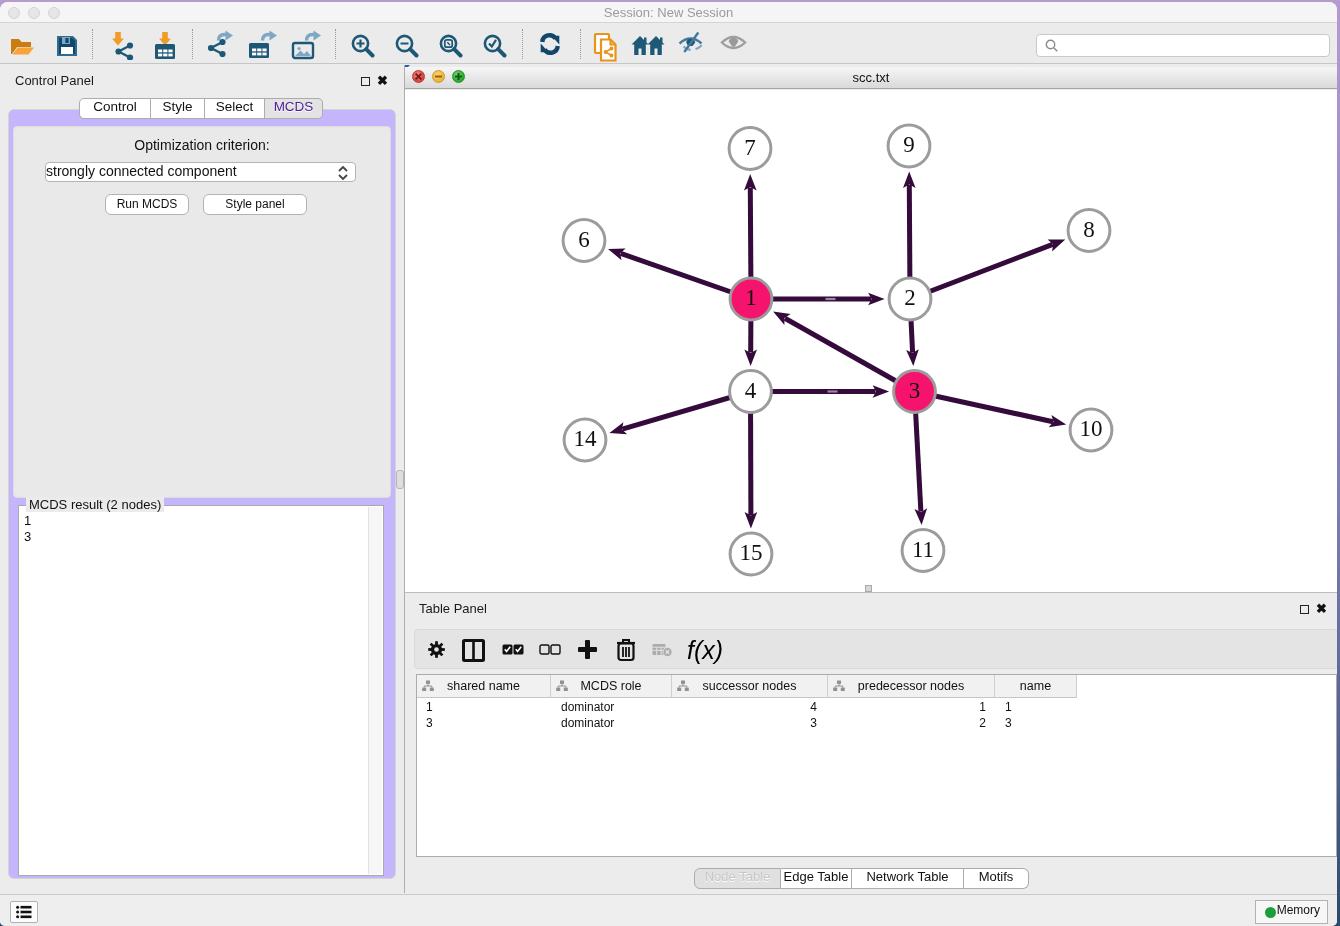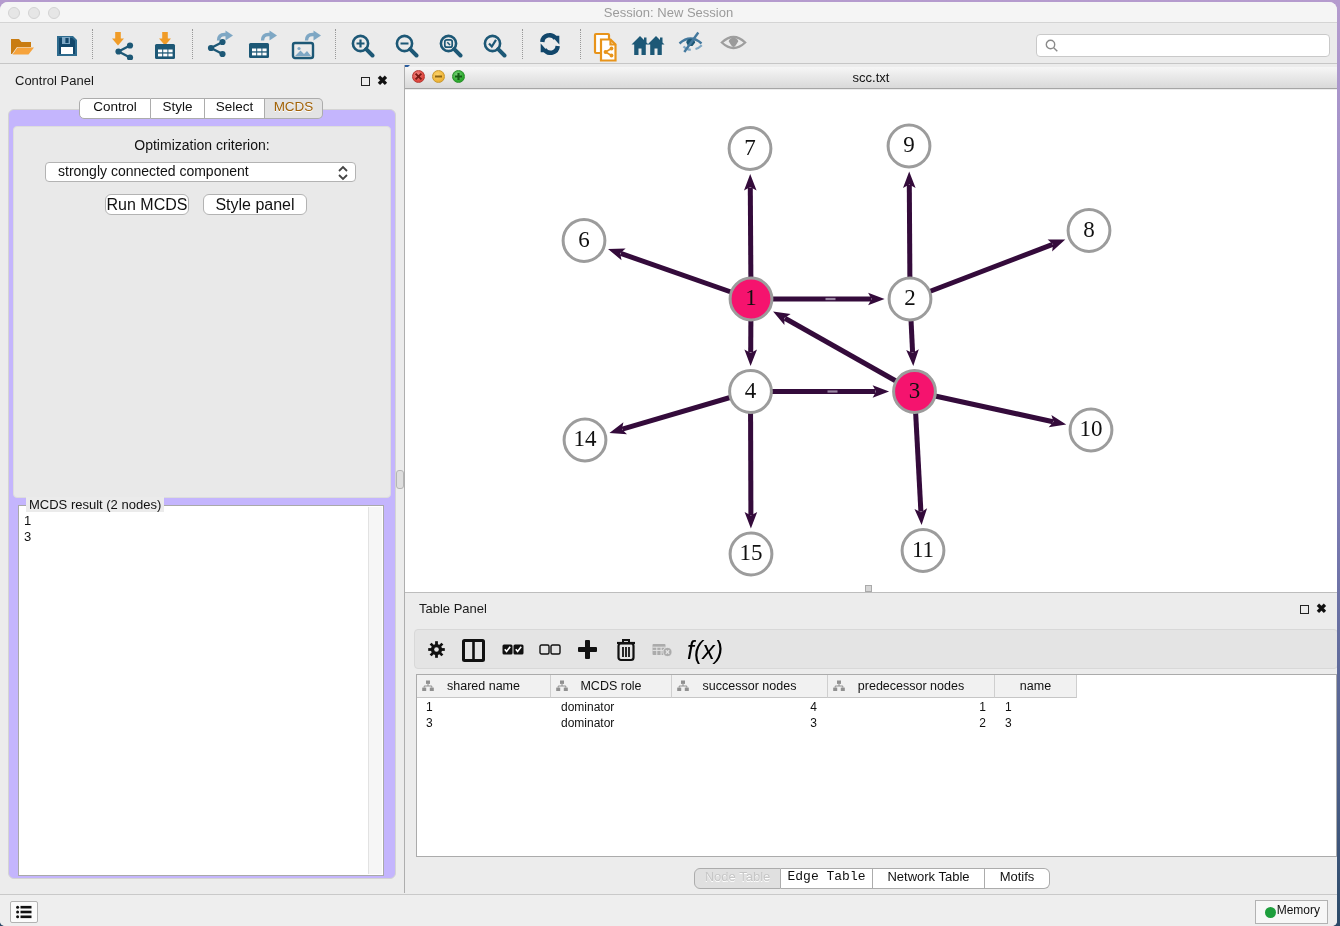--- a/index.html
+++ b/index.html
@@ -19,26 +19,26 @@
 #leftpanel { position:absolute; left:0; top:63px; width:405px; height:828px; background:#ececec; border-right:1px solid #aeaeae; }
 #statusbar { position:absolute; left:0; top:892px; width:100%; height:32px; background:#eeeeee; border-top:1px solid #c9c9c9; }
 
 .paneltitle { font-size:13px; color:#1a1a1a; }
 .floatbtn { position:absolute; width:9px; height:9px; border:1.5px solid #222; }
 .closebtn { position:absolute; font-size:13px; font-weight:bold; color:#111; line-height:10px; }
 .tabseg { position:absolute; height:21px; display:flex; z-index:5; }
 .tabseg div { border:1px solid #acacac; border-left:none; background:#fff; font-size:13.5px; color:#111; text-align:center; line-height:15px; }
 .tabseg div:first-child { border-left:1px solid #acacac; border-radius:5px 0 0 5px; }
 .tabseg div.last { border-radius:0 5px 5px 0; }
-.tabseg div.dis { background:#e3e3e3; color:#a16207; text-shadow:0 1px 0 #fff; }
+.tabseg div.dis { background:#e3e3e3; color:#4c1d95; text-shadow:0 1px 0 #fff; }
 #cp-inner { position:absolute; left:8px; top:44px; width:388px; height:770px; border:1px solid #d4d4d4; border-radius:6px; background:#c4b5fd; }
 #cp-shade { position:absolute; left:4px; top:16px; width:378px; height:372px; border:1px solid #ddd; border-radius:4px; background:#e9e9e9; }
 #optlabel { position:absolute; left:0; top:27px; width:100%; text-align:center; font-size:14px; color:#111; }
-#combo { position:absolute; left:36px; top:52px; width:311px; height:20px; background:#fff; border:1px solid #b3b3b3; border-radius:4px; font-size:14px; padding-left:12px; color:#111; line-height:17px; }
-.btn { position:absolute; height:21px; background:#fff; border:1px solid #b3b3b3; border-radius:6px; font-size:16px; text-align:center; line-height:19px; color:#111; }
+#combo { position:absolute; left:36px; top:52px; width:311px; height:20px; background:#fff; border:1px solid #b3b3b3; border-radius:4px; font-size:14px; padding-left:0; color:#111; line-height:17px; }
+.btn { position:absolute; height:21px; background:#fff; border:1px solid #b3b3b3; border-radius:6px; font-size:12px; text-align:center; line-height:19px; color:#111; }
 #grp { position:absolute; left:9px; top:395px; width:366px; height:371px; border:1px solid #a9a9a9; background:#fff; }
 #grplabel { position:absolute; left:7px; top:-9px; background:#ebebeb; padding:0 3px; font-size:13px; color:#111; }
 
 #netframe { position:absolute; left:405px; top:63px; width:932px; height:528px; }
 #nettitle { position:absolute; left:0; top:2px; width:100%; height:22px; background:linear-gradient(180deg,#f6f6f6,#d9d9d9); border-bottom:1px solid #a5a5a5; }
 .ntl { position:absolute; top:3px; width:13px; height:13px; border-radius:50%; }
 #netcanvas { position:absolute; left:0; top:25px; width:932px; height:503px; background:#fff; border-bottom:1px solid #bdbdbd; }
 
 #tablepanel { position:absolute; left:405px; top:591px; width:932px; height:300px; background:#ececec; }
 #tp-toolbar { position:absolute; left:9px; top:36px; width:924px; height:40px; background:#e4e4e4; border:1px solid #d8d8d8; border-radius:4px; }
@@ -371,21 +371,21 @@
 <div class="td" style="left:469px;top:24px;width:100px;text-align:right;">1</div>
 <div class="td" style="left:588px;top:24px;width:40px;text-align:left;">1</div>
 <div class="td" style="left:9px;top:40px;width:40px;text-align:left;">3</div>
 <div class="td" style="left:144px;top:40px;width:80px;text-align:left;">dominator</div>
 <div class="td" style="left:300px;top:40px;width:100px;text-align:right;">3</div>
 <div class="td" style="left:469px;top:40px;width:100px;text-align:right;">2</div>
 <div class="td" style="left:588px;top:40px;width:40px;text-align:left;">3</div>
     </div>
     <div id="bottomtabs">
       <div style="width:87px;">Node Table</div>
-      <div style="width:92px;font-family:Liberation Mono, monospace;">Edge Table</div>
+      <div style="width:71px;">Edge Table</div>
       <div style="width:112px;">Network Table</div>
       <div class="last" style="width:65px;">Motifs</div>
     </div>
   </div>
   <div id="statusbar">
     <div style="position:absolute;left:10px;top:6px;width:28px;height:22px;background:#fbfbfb;border:1px solid #b2b2b2;border-radius:2px;">
 <svg width="16" height="14" viewBox="0 0 16 14" style="position:absolute;left:5px;top:3px;">
 <circle cx="1.6" cy="2.2" r="1.5" fill="#111"></circle>
           <rect x="4.5" y="0.9" width="11" height="2.6" fill="#111"></rect>
 <circle cx="1.6" cy="7" r="1.5" fill="#111"></circle>

